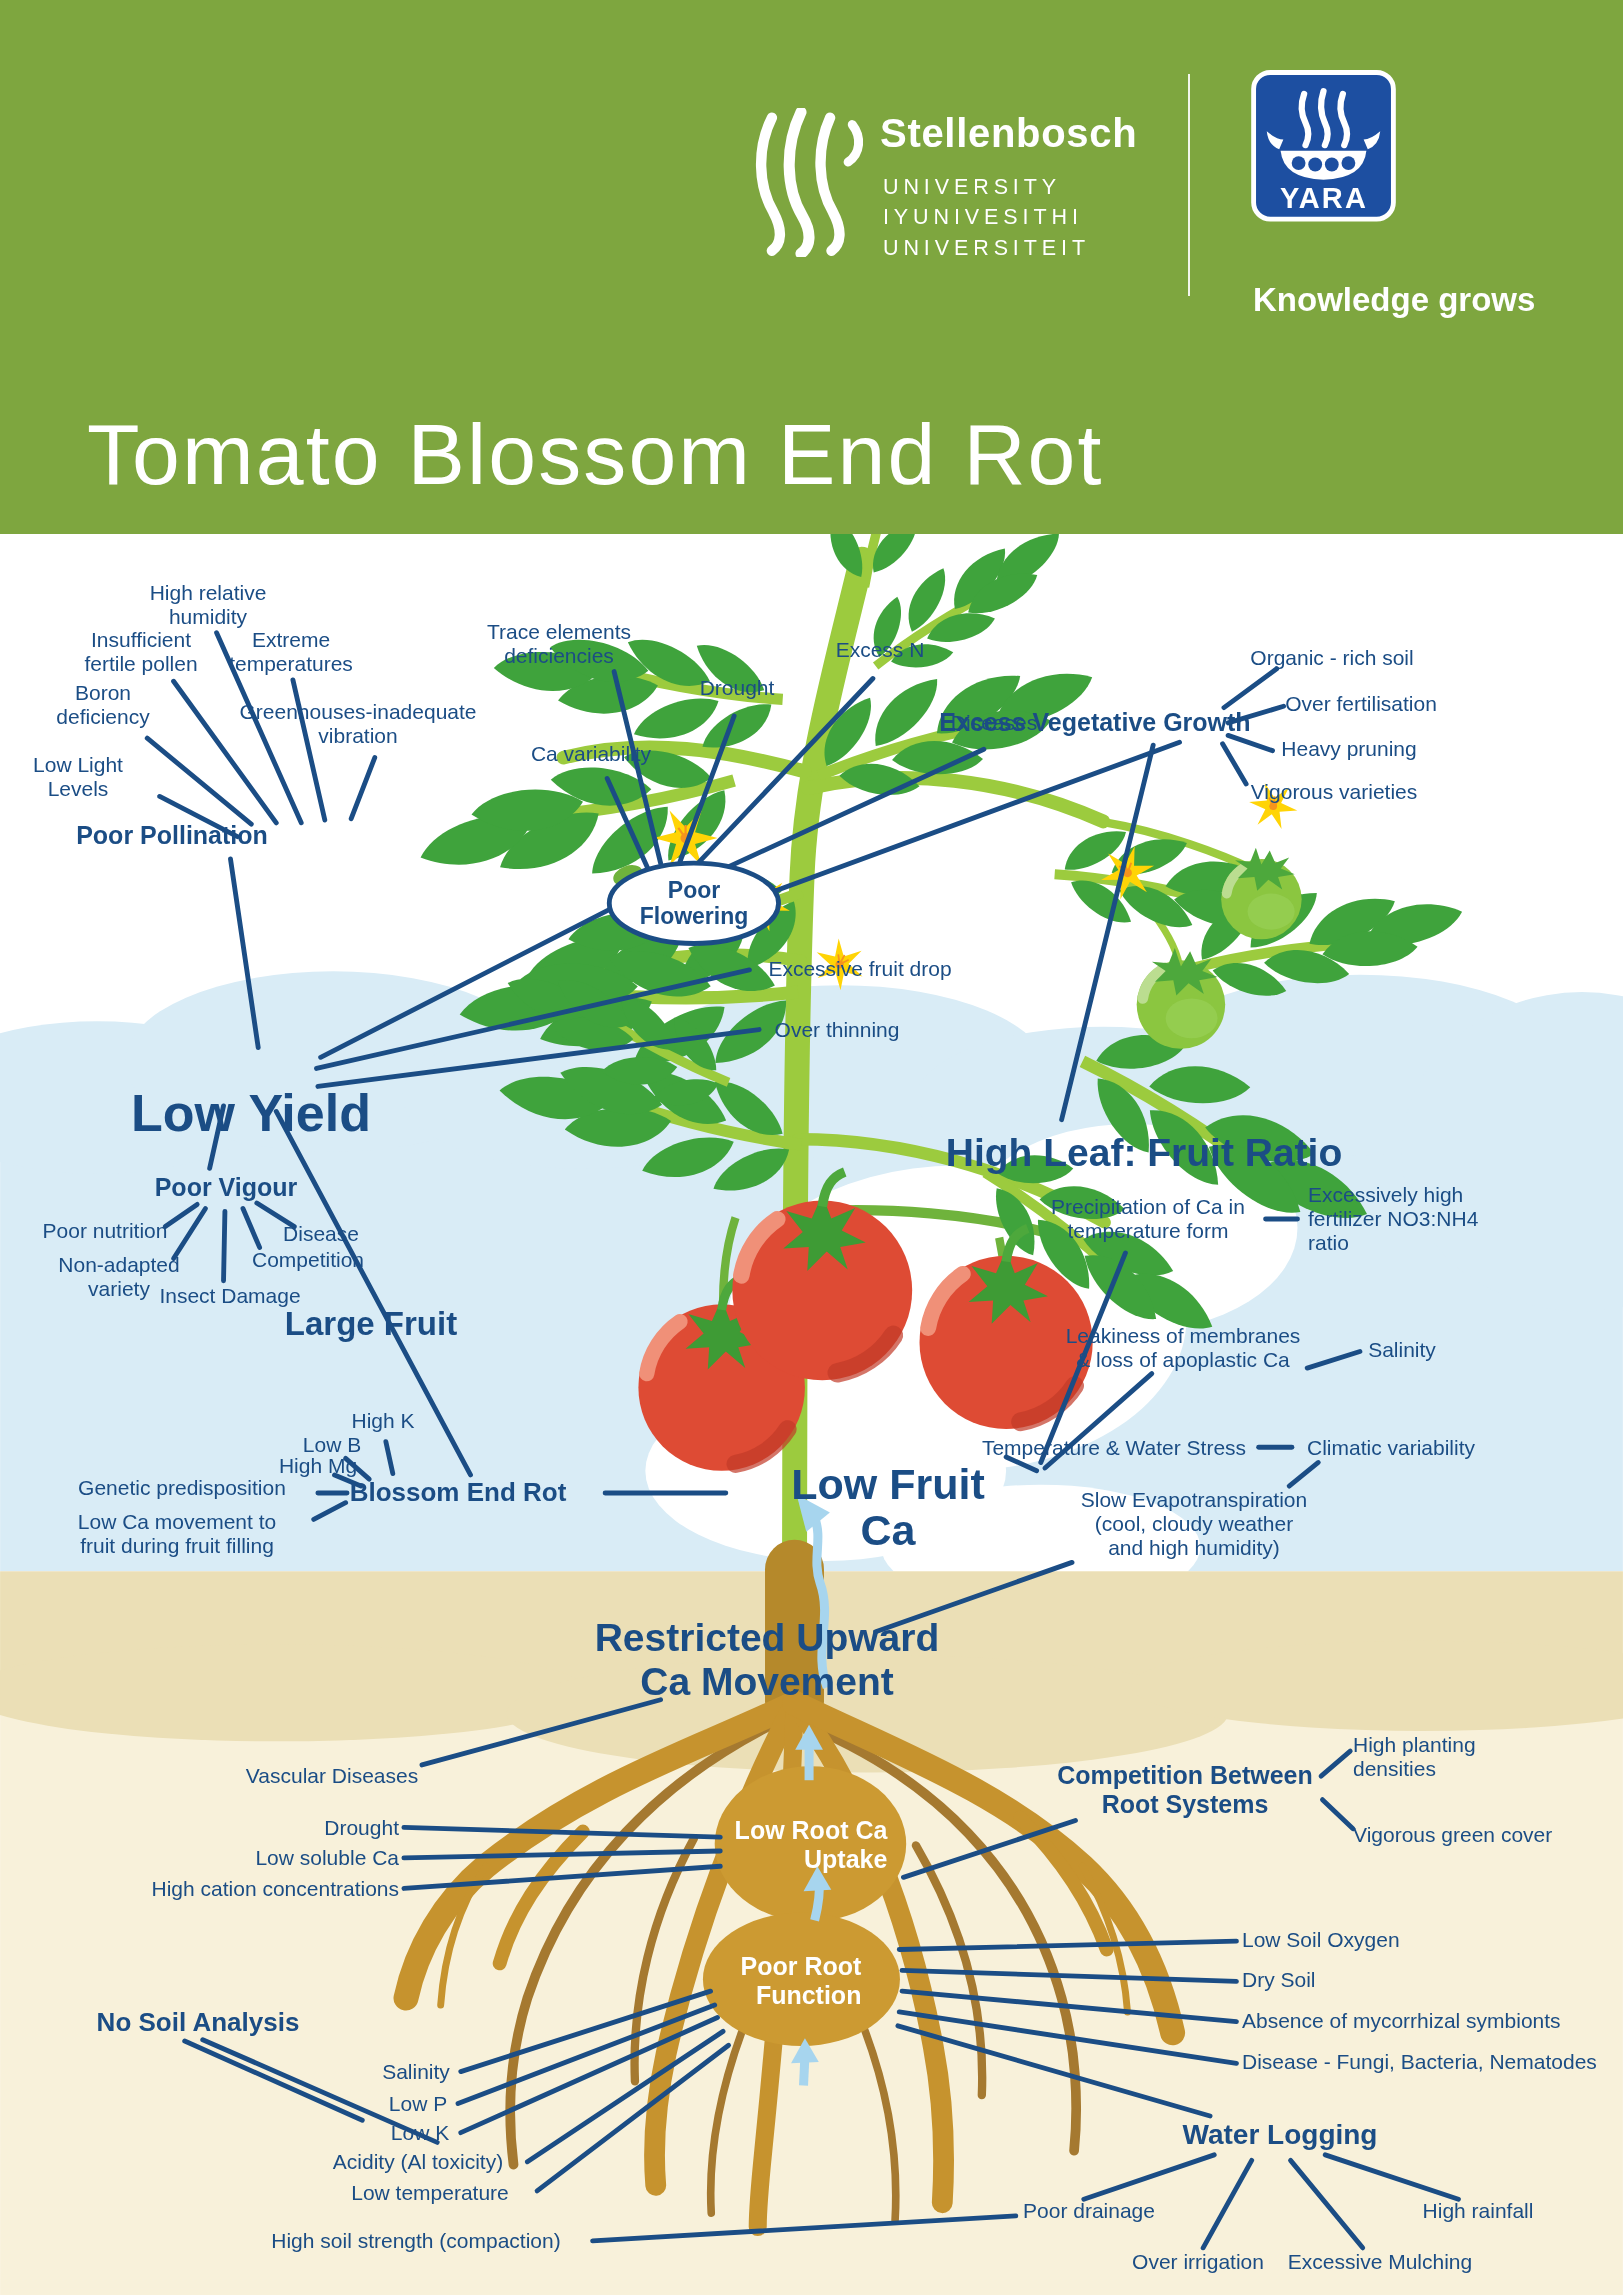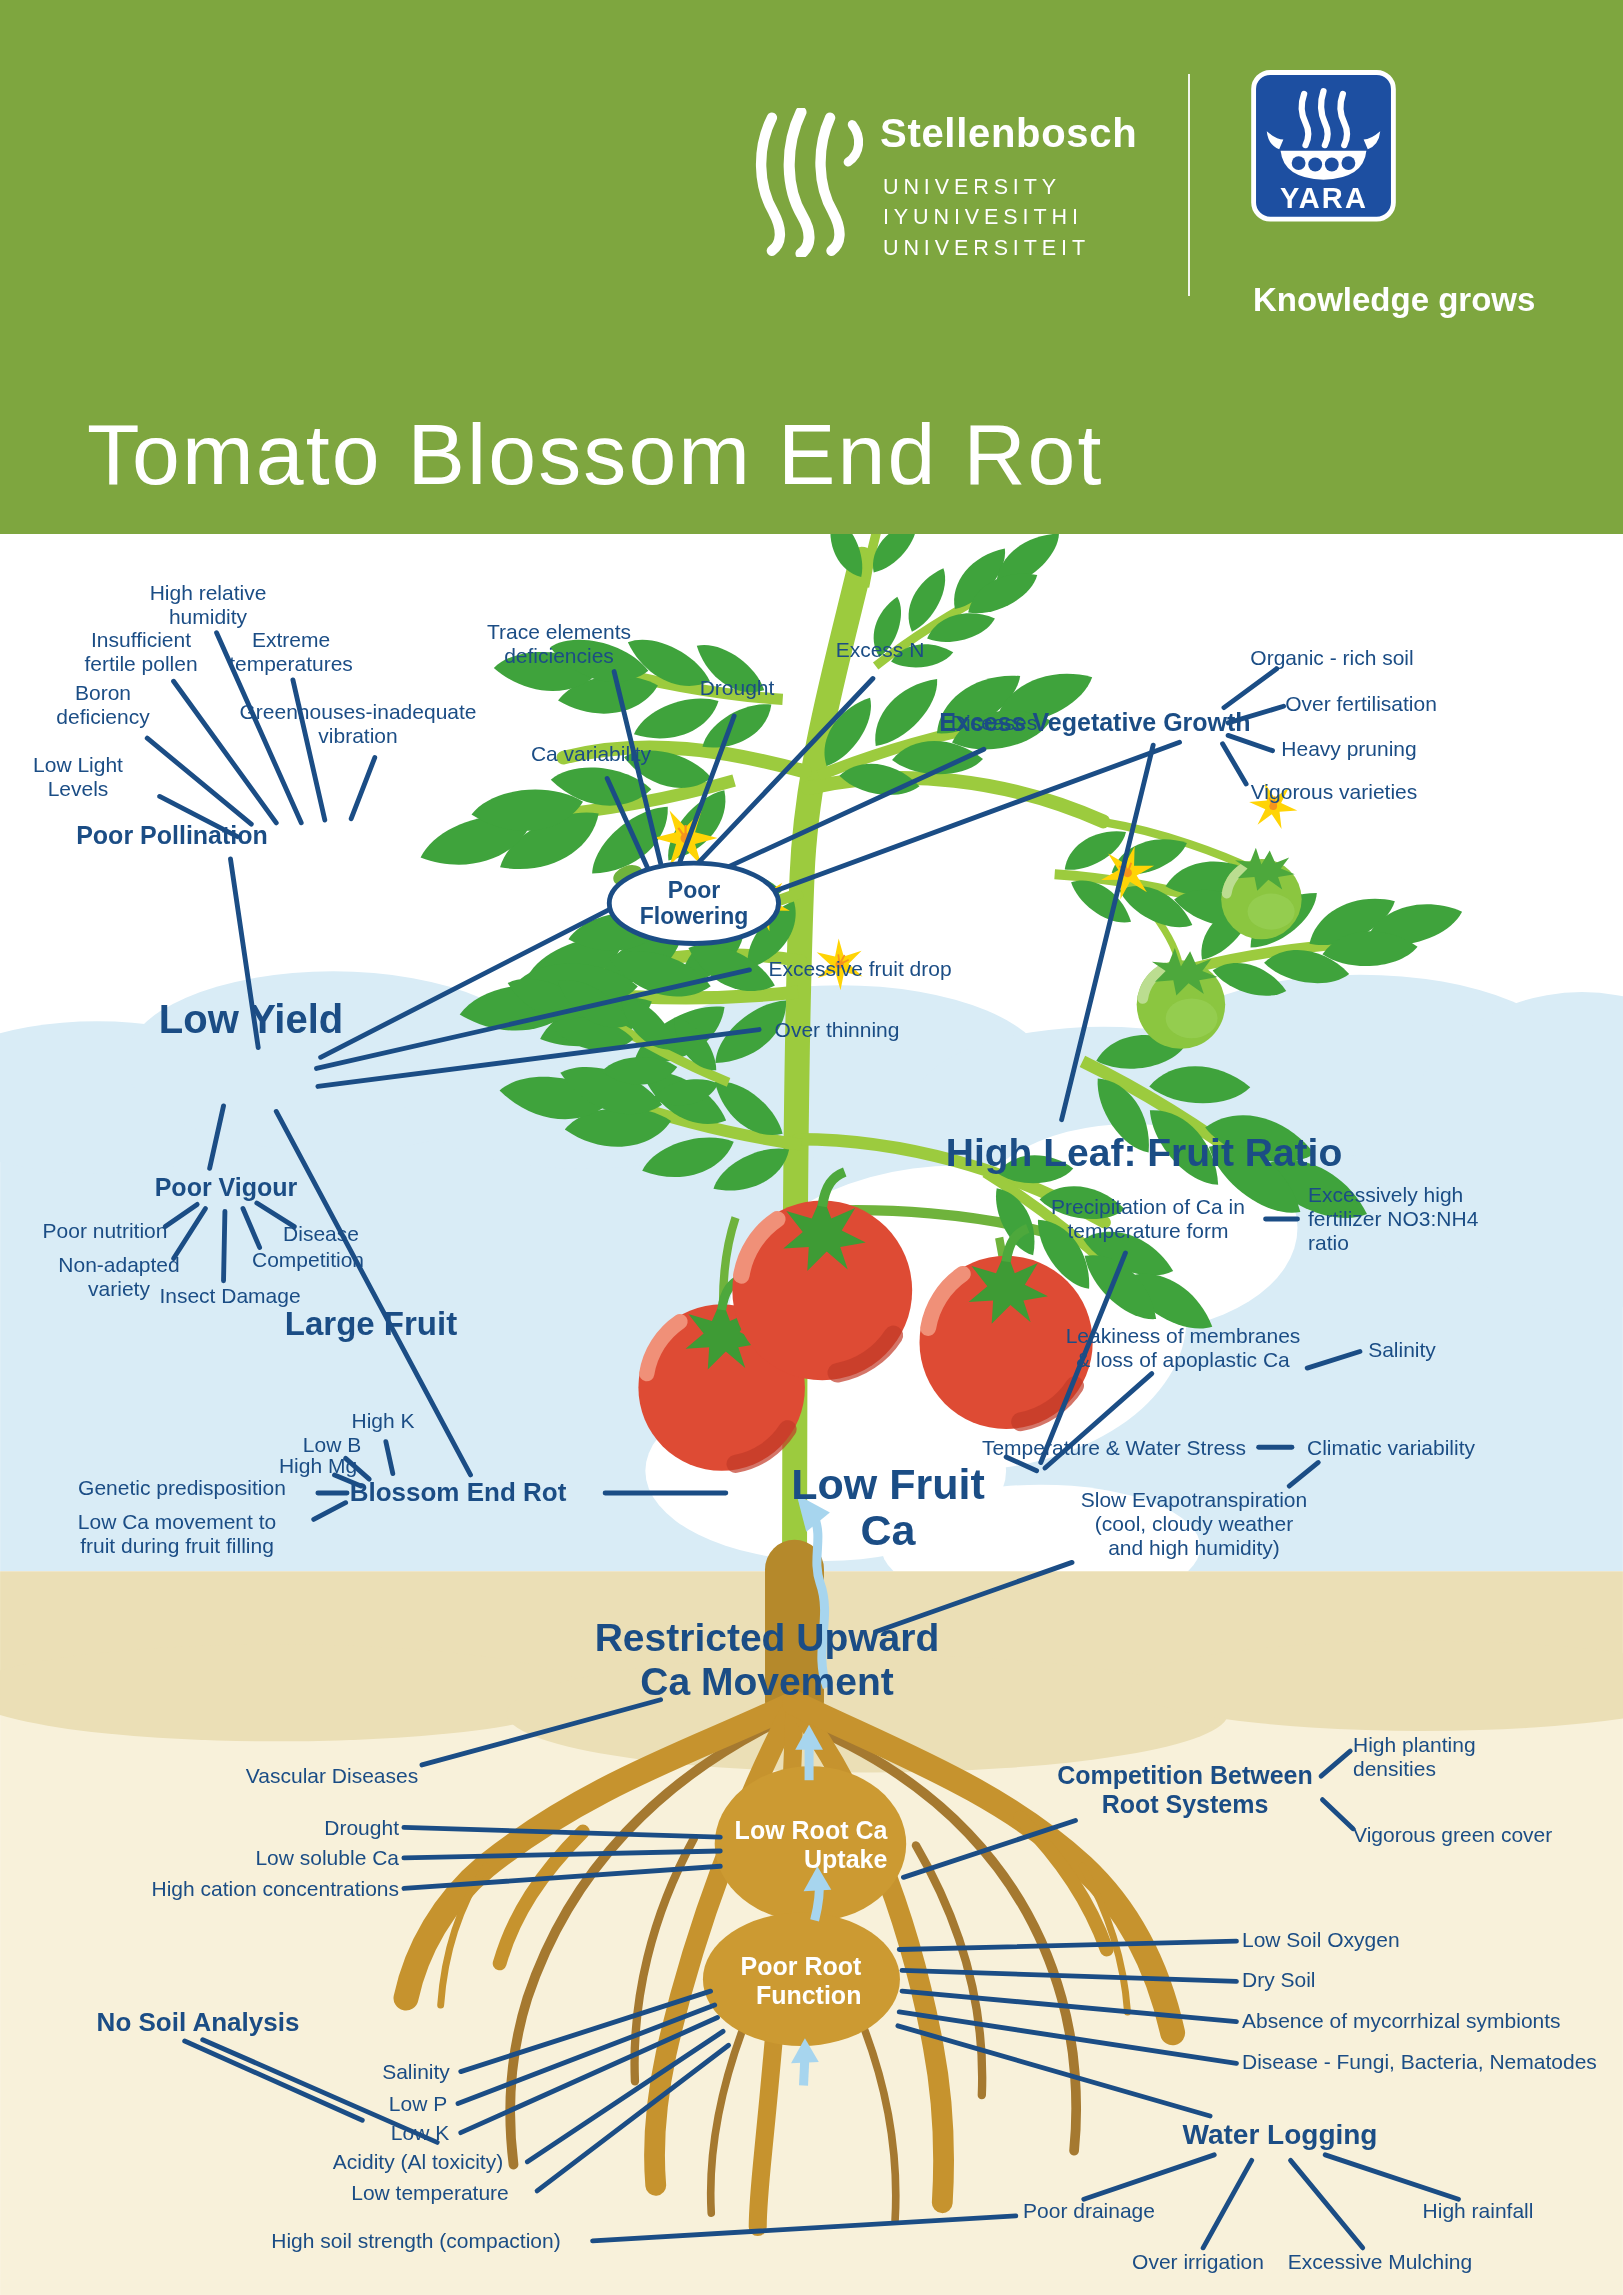--- a/index.html
+++ b/index.html
@@ -292,21 +292,21 @@
 Flowering</div>
 
 <div class="lbl hd" style="left:1095px;top:722px;font-size:25px">Excess Vegetative Growth</div>
 <div class="lbl" style="left:1332px;top:658px">Organic - rich soil</div>
 <div class="lbl" style="left:1361px;top:704px">Over fertilisation</div>
 <div class="lbl" style="left:1349px;top:749px">Heavy pruning</div>
 <div class="lbl" style="left:1334px;top:792px">Vigorous varieties</div>
 
 <div class="lbl" style="left:860px;top:969px">Excessive fruit drop</div>
 <div class="lbl" style="left:837px;top:1030px">Over thinning</div>
-<div class="lbl hd" style="left:251px;top:1020px;font-size:40px">Low Yield</div>
+<div class="lbl hd" style="left:251px;top:1114px;font-size:52px">Low Yield</div>
 
 <div class="lbl hd" style="left:226px;top:1187px;font-size:25px">Poor Vigour</div>
 <div class="lbl" style="left:105px;top:1231px">Poor nutrition</div>
 <div class="lbl" style="left:119px;top:1277px">Non-adapted
 variety</div>
 <div class="lbl" style="left:230px;top:1296px">Insect Damage</div>
 <div class="lbl" style="left:308px;top:1260px">Competition</div>
 <div class="lbl" style="left:321px;top:1234px">Disease</div>
 <div class="lbl hd" style="left:371px;top:1324px;font-size:33px">Large Fruit</div>
 

